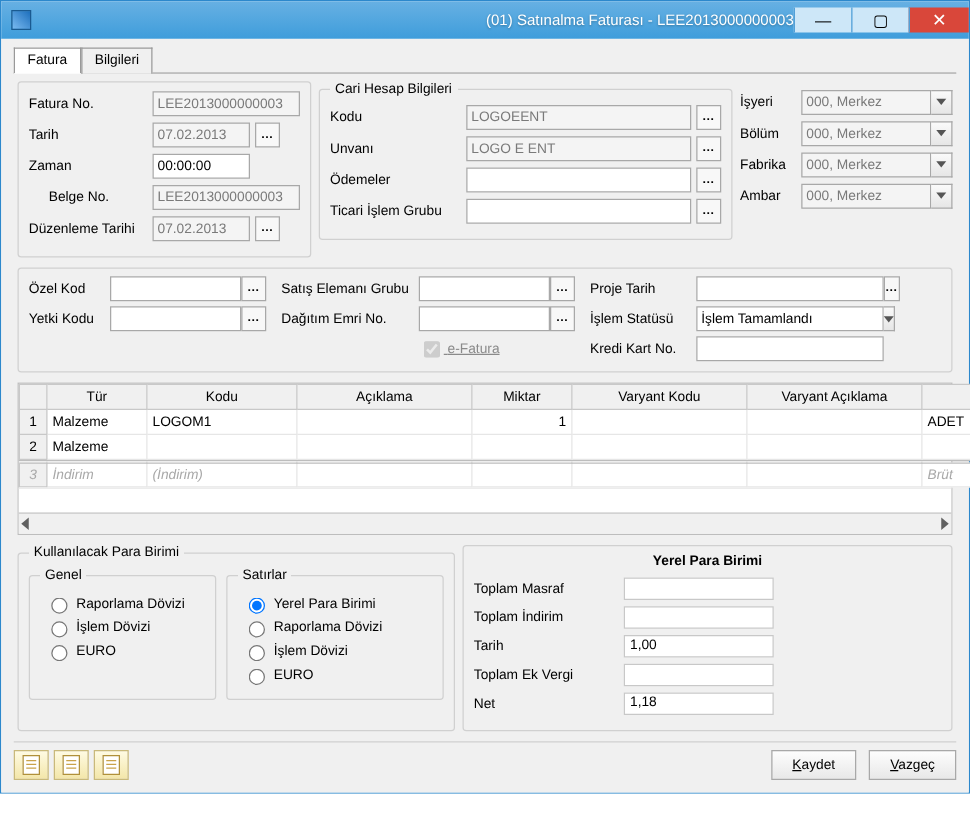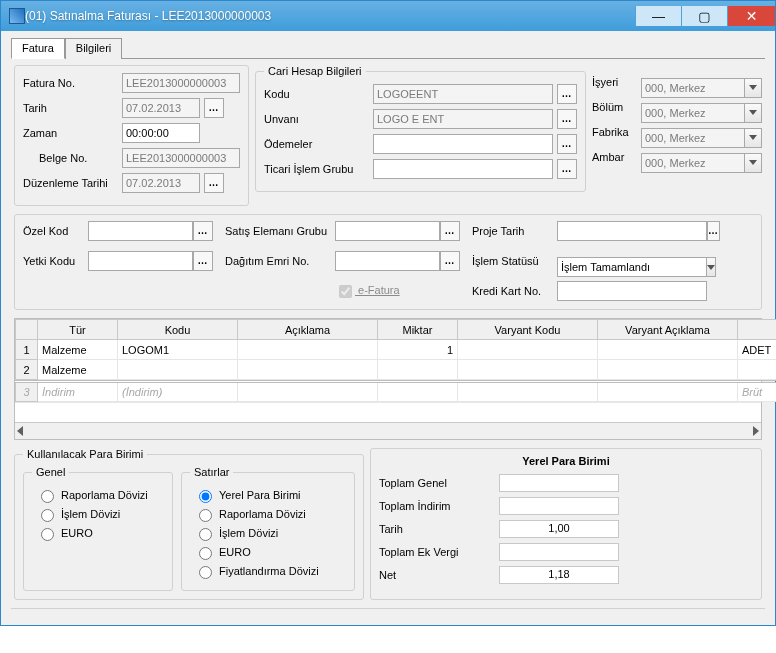--- a/index.html
+++ b/index.html
@@ -1,60 +1,60 @@
 <!DOCTYPE html>
 <html><head>
 <meta charset="utf-8">
 <style>
   * { box-sizing: border-box; }
   html, body { margin:0; padding:0; }
   body { font-family: Tahoma, "Segoe UI", sans-serif; font-size: 11px; color:#000; background:#fff; }
   .window { width:776px; border:1px solid #2c88cc; background:#fff; }
   .titlebar { height:30px; background:linear-gradient(#67b0e3,#3f9ddb); display:flex; align-items:center; position:relative; }
   .app-icon { width:16px; height:16px; margin-left:8px; background:linear-gradient(45deg,#7abaf0,#1d6fbc); border:1px solid #1a5a90;}
-  .title-text { flex:1; text-align:left; color:#fff; font-size:12px; text-shadow:0 1px 2px rgba(0,0,0,0.3); }
+  .title-text { flex:1; text-align:right; color:#fff; font-size:12px; text-shadow:0 1px 2px rgba(0,0,0,0.3); }
   .window-controls { display:flex; height:20px; margin-right:0; }
   .win-btn { width:46px; height:20px; display:flex; align-items:center; justify-content:center; color:#000; font-size:13px; border-left:1px solid #52a0d8;}
   .win-btn.min { background:#cde7f8; }
   .win-btn.max { background:#cde7f8; }
   .win-btn.close { background:#d9473a; color:#fff; font-size:14px; width:48px;}
   .client { padding:4px 10px 10px 10px; background:#f0f0f0; }
   .tabs { display:flex; border-bottom:1px solid #999; margin-top:2px; }
   .tab { padding:3px 10px 4px 10px; border:1px solid #999; border-bottom:none; background:#f0f0f0; position:relative; top:1px; margin-right:0; font-size:11px; cursor:pointer;}
   .tab.active { background:#fff; border-bottom:1px solid #fff;}
   .panel { border:0px solid #999; border-top:none; background:#f0f0f0; padding:6px 3px 6px 3px; }
   .row-flex { display:flex; gap:6px; }
   .fs { border:1px solid #d0d0d0; border-radius:3px; padding:6px 8px 8px 8px; margin:0; position:relative;}
   .fs > legend { font-size:11px; padding:0 4px; color:#000;}
   .label { white-space:nowrap; }
   .field-row { display:flex; align-items:center; gap:4px; margin-bottom:4px; height:21px;}
   input.text, select.sel {
     height:20px; border:1px solid #a8a8a8; background:#fff; font:inherit; padding:1px 3px;
   }
   input.text[readonly], input.text.ro { background:#f4f4f4; color:#7a7a7a;}
   .btn-dots { width:20px; height:20px; border:1px solid #a8a8a8; background:#f8f8f8; font-size:10px; line-height:1; display:flex; align-items:center; justify-content:center; cursor:pointer; font-weight:bold; letter-spacing:1px;}
-  .combo { display:flex;margin-top:12px; }
+  .combo { display:flex; }
   .combo > input { flex:1; }
   .combo > .dd { width:17px; height:20px; border:1px solid #a8a8a8; border-left:none; background:linear-gradient(#fafafa,#e6e6e6); display:flex; align-items:center; justify-content:center; cursor:pointer;}
   .tri-down { width:0;height:0;border-left:4px solid transparent;border-right:4px solid transparent;border-top:5px solid #555; }
   input[type=checkbox]{ vertical-align:middle;}
   
   .grid { border:1px solid #bdbdbd; background:#fff; }
   .grid table { width:100%; border-collapse:collapse; table-layout:fixed;}
   .grid th { background:#f0f0f0; border:1px solid #c8c8c8; font-weight:normal; padding:2px 4px; font-size:11px; text-align:center; height:20px;}
   .grid td { border:1px solid #e6e6e6; padding:2px 4px; height:20px; font-size:11px; background:#fff;}
   .grid td.rowhead { background:#f0f0f0; text-align:center; border-color:#c8c8c8;}
   td.disabled { color:#a8a8a8; font-style:italic;}
   .hscroll { height:17px; background:#f0f0f0; border-top:1px solid #c8c8c8; display:flex; align-items:center; justify-content:space-between; padding:0 2px;}
   .tri-left { width:0;height:0;border-top:5px solid transparent;border-bottom:5px solid transparent;border-right:6px solid #606060; }
   .tri-right{ width:0;height:0;border-top:5px solid transparent;border-bottom:5px solid transparent;border-left:6px solid #606060; }
   .radio-row { display:flex; align-items:center; gap:4px; margin:3px 0 3px 4px;}
   .totals-row { display:flex; align-items:center; margin-bottom:3px; height:20px;}
   .totals-row .tlabel { width:120px;}
-  .totals-row .tval { width:120px; height:18px; border:1px solid #c8c8c8; background:#fff; text-align:center; padding:1px 4px; font-size:11px;}
+  .totals-row .tval { width:120px; height:18px; border:1px solid #c8c8c8; background:#fff; text-align:left; padding:1px 4px; font-size:11px;}
   .tool-btn { width:28px; height:24px; border:1px solid #c9b97a; background:linear-gradient(#fffbe3,#f3e6a9); display:flex; align-items:center; justify-content:center; cursor:pointer;}
   .doc-icon { width:14px; height:16px; background:#fff; border:1px solid #b0903a; position:relative;}
   .doc-icon:before{content:'';position:absolute;top:3px;left:2px;right:2px;height:1px;background:#c9a24a;box-shadow:0 3px 0 #c9a24a,0 6px 0 #c9a24a;}
   .action-btn { height:24px; padding:3px 16px; border:1px solid #a8a8a8; background:linear-gradient(#fdfdfd,#e8e8e8); font:inherit; cursor:pointer;}
   .action-btn .ul { text-decoration:underline;}
   .sep-line { height:1px; background:#d0d0d0; margin:2px 0 6px 0;}
 </style>
 </head>
 <body>
 
@@ -328,32 +328,28 @@
                   <span>Raporlama Dövizi</span>
                 </label>
               <label class="radio-row">
                   <input type="radio" name="sat" style=""> 
                   <span>İşlem Dövizi</span>
                 </label>
               <label class="radio-row">
                   <input type="radio" name="sat" style=""> 
                   <span>EURO</span>
                 </label>
-              <label class="radio-row">
-                  <input type="radio" name="sat" style=""> 
-                  <span>Fiyatlandırma Dövizi</span>
-                </label>
             </fieldset>
           </div>
         </fieldset>
 
         <fieldset class="fs" style="flex:1;">
           <div style="text-align:center; font-weight:bold; margin-bottom:6px;">Yerel Para Birimi</div>
           <div class="totals-row">
-            <span class="tlabel">Toplam Genel</span>
+            <span class="tlabel">Toplam Masraf</span>
             <div class="tval"></div>
           </div>
           <div class="totals-row">
             <span class="tlabel">Toplam İndirim</span>
             <div class="tval"></div>
           </div>
           <div class="totals-row">
             <span class="tlabel">Tarih</span>
             <div class="tval">1,00</div>
           </div>
@@ -365,15 +361,32 @@
             <span class="tlabel">Net</span>
             <div class="tval">1,18</div>
           </div>
         </fieldset>
       </div>
 
     </div>
 
     <div class="sep-line"></div>
 
+    <div style="display:flex; align-items:center;">
+      <div style="display:flex; gap:4px;">
+        <div class="tool-btn">
+            <div class="doc-icon"></div>
+          </div>
+        <div class="tool-btn">
+            <div class="doc-icon"></div>
+          </div>
+        <div class="tool-btn">
+            <div class="doc-icon"></div>
+          </div>
+      </div>
+      <div style="flex:1;"></div>
+      <button class="action-btn"><span class="ul">K</span><span>aydet</span></button>
+      <span style="width:10px;"></span>
+      <button class="action-btn"><span class="ul">V</span><span>azgeç</span></button>
+    </div>
 
   </div>
 </div>
 
 </body></html>

